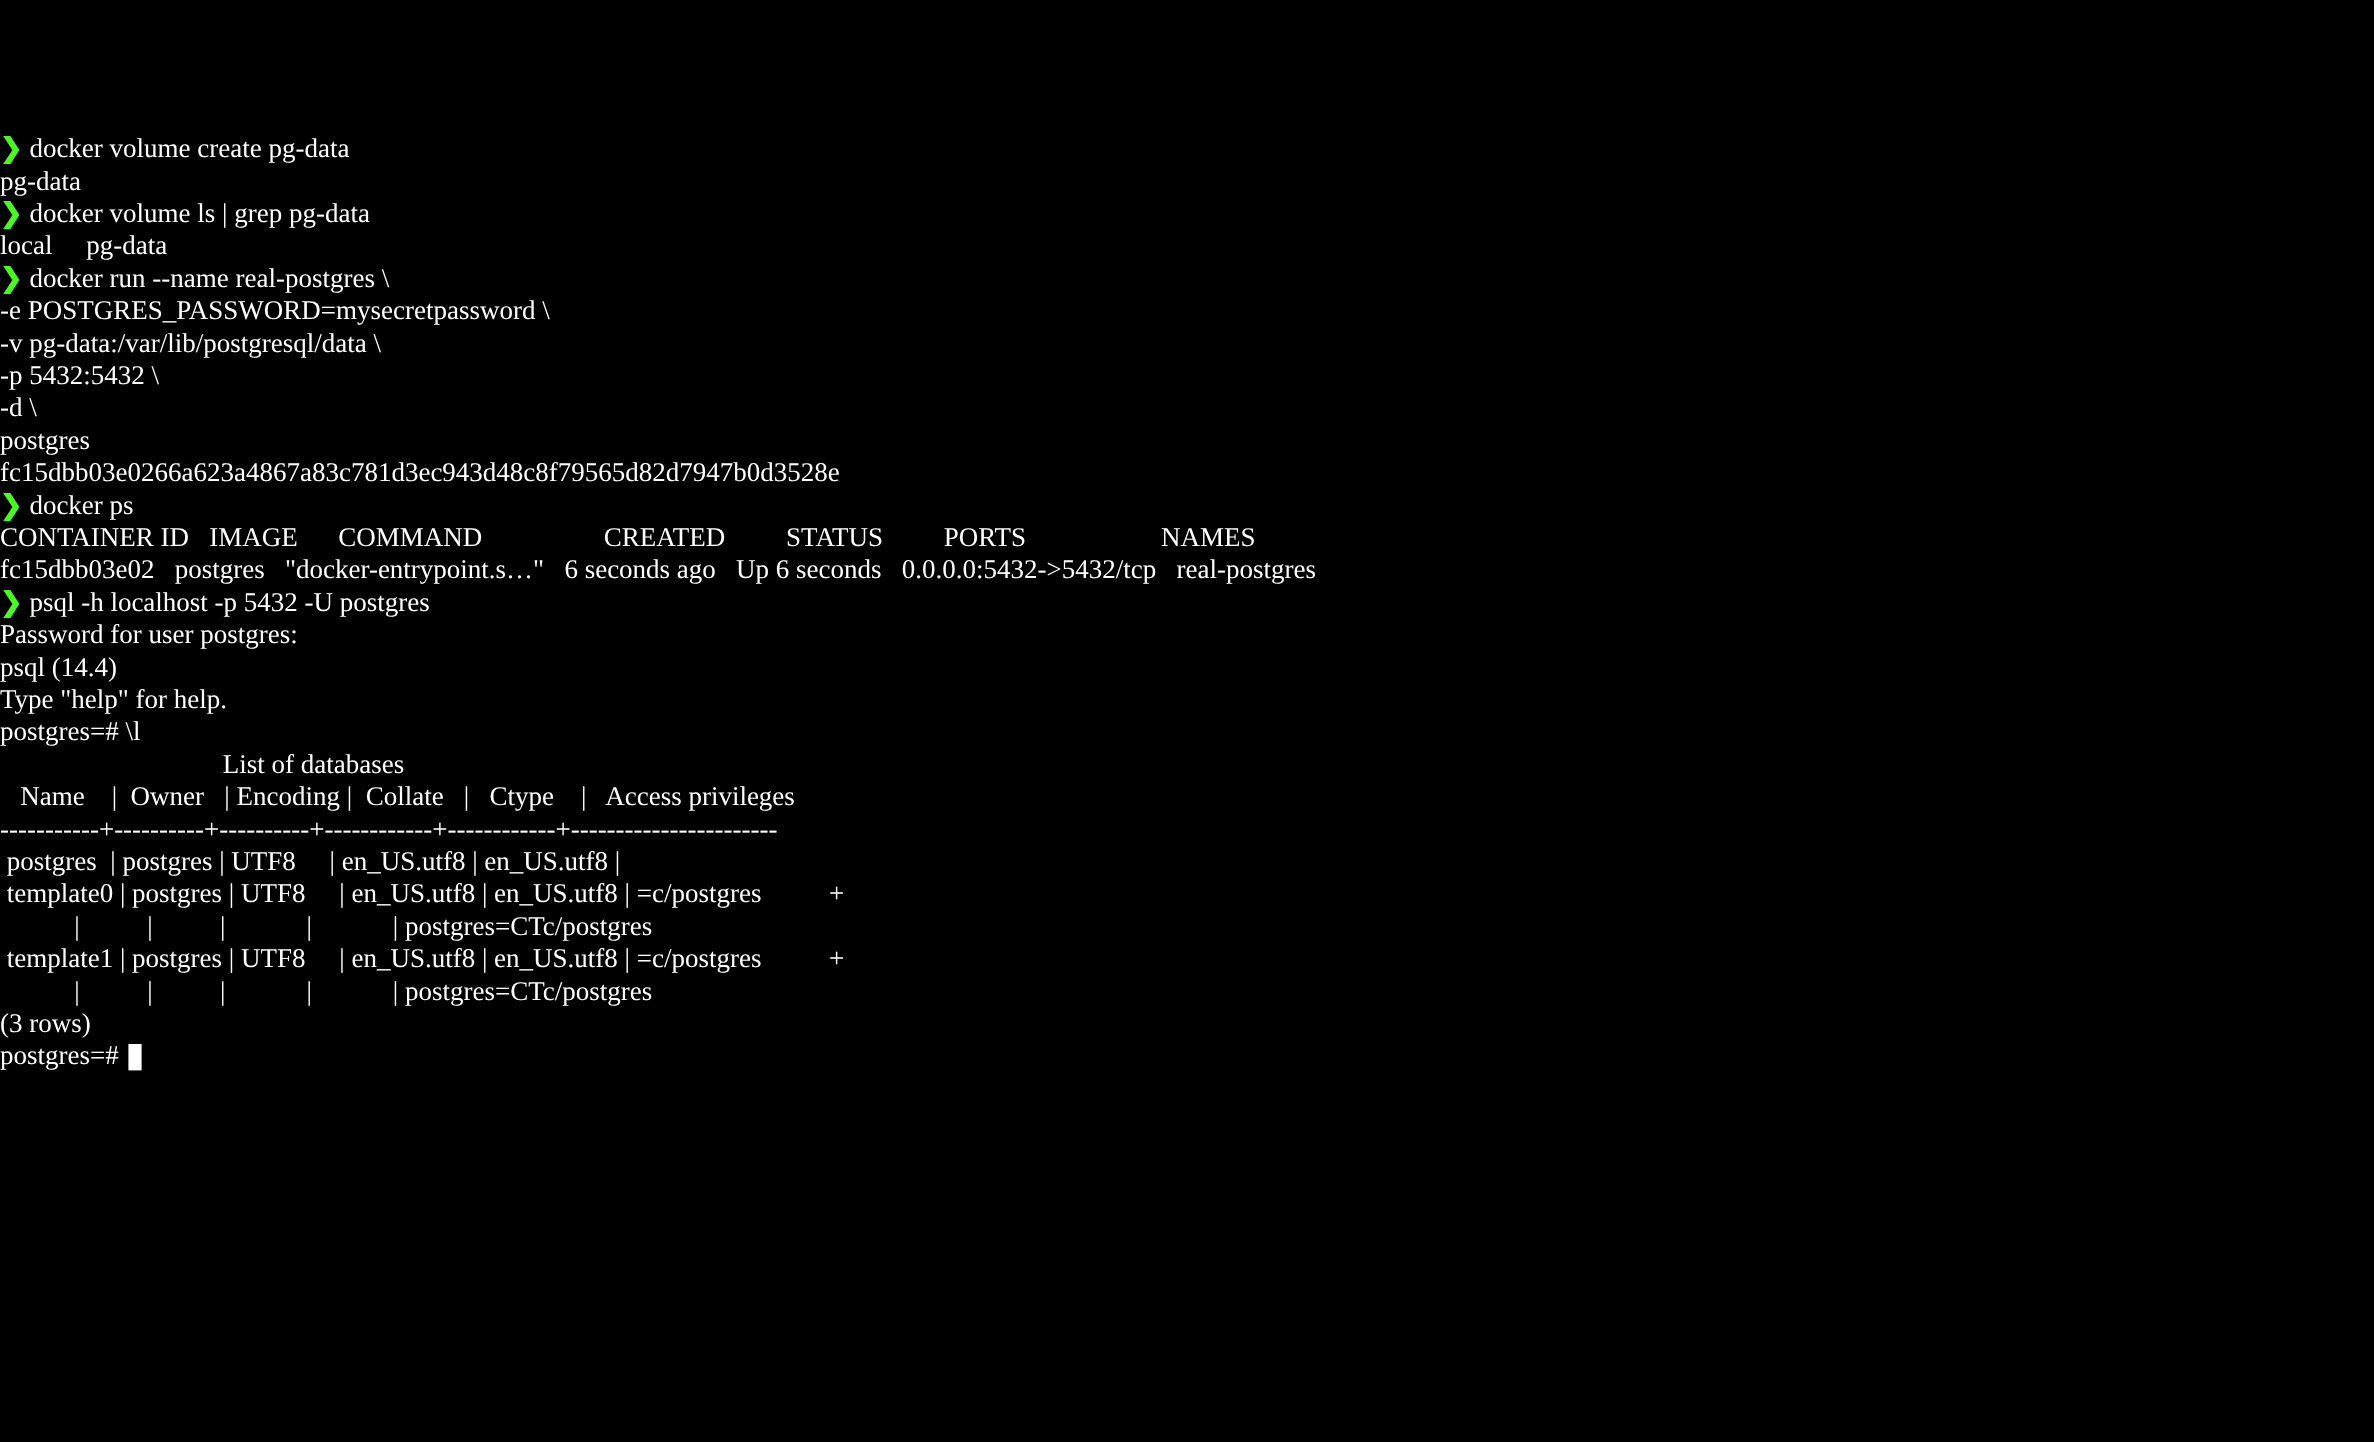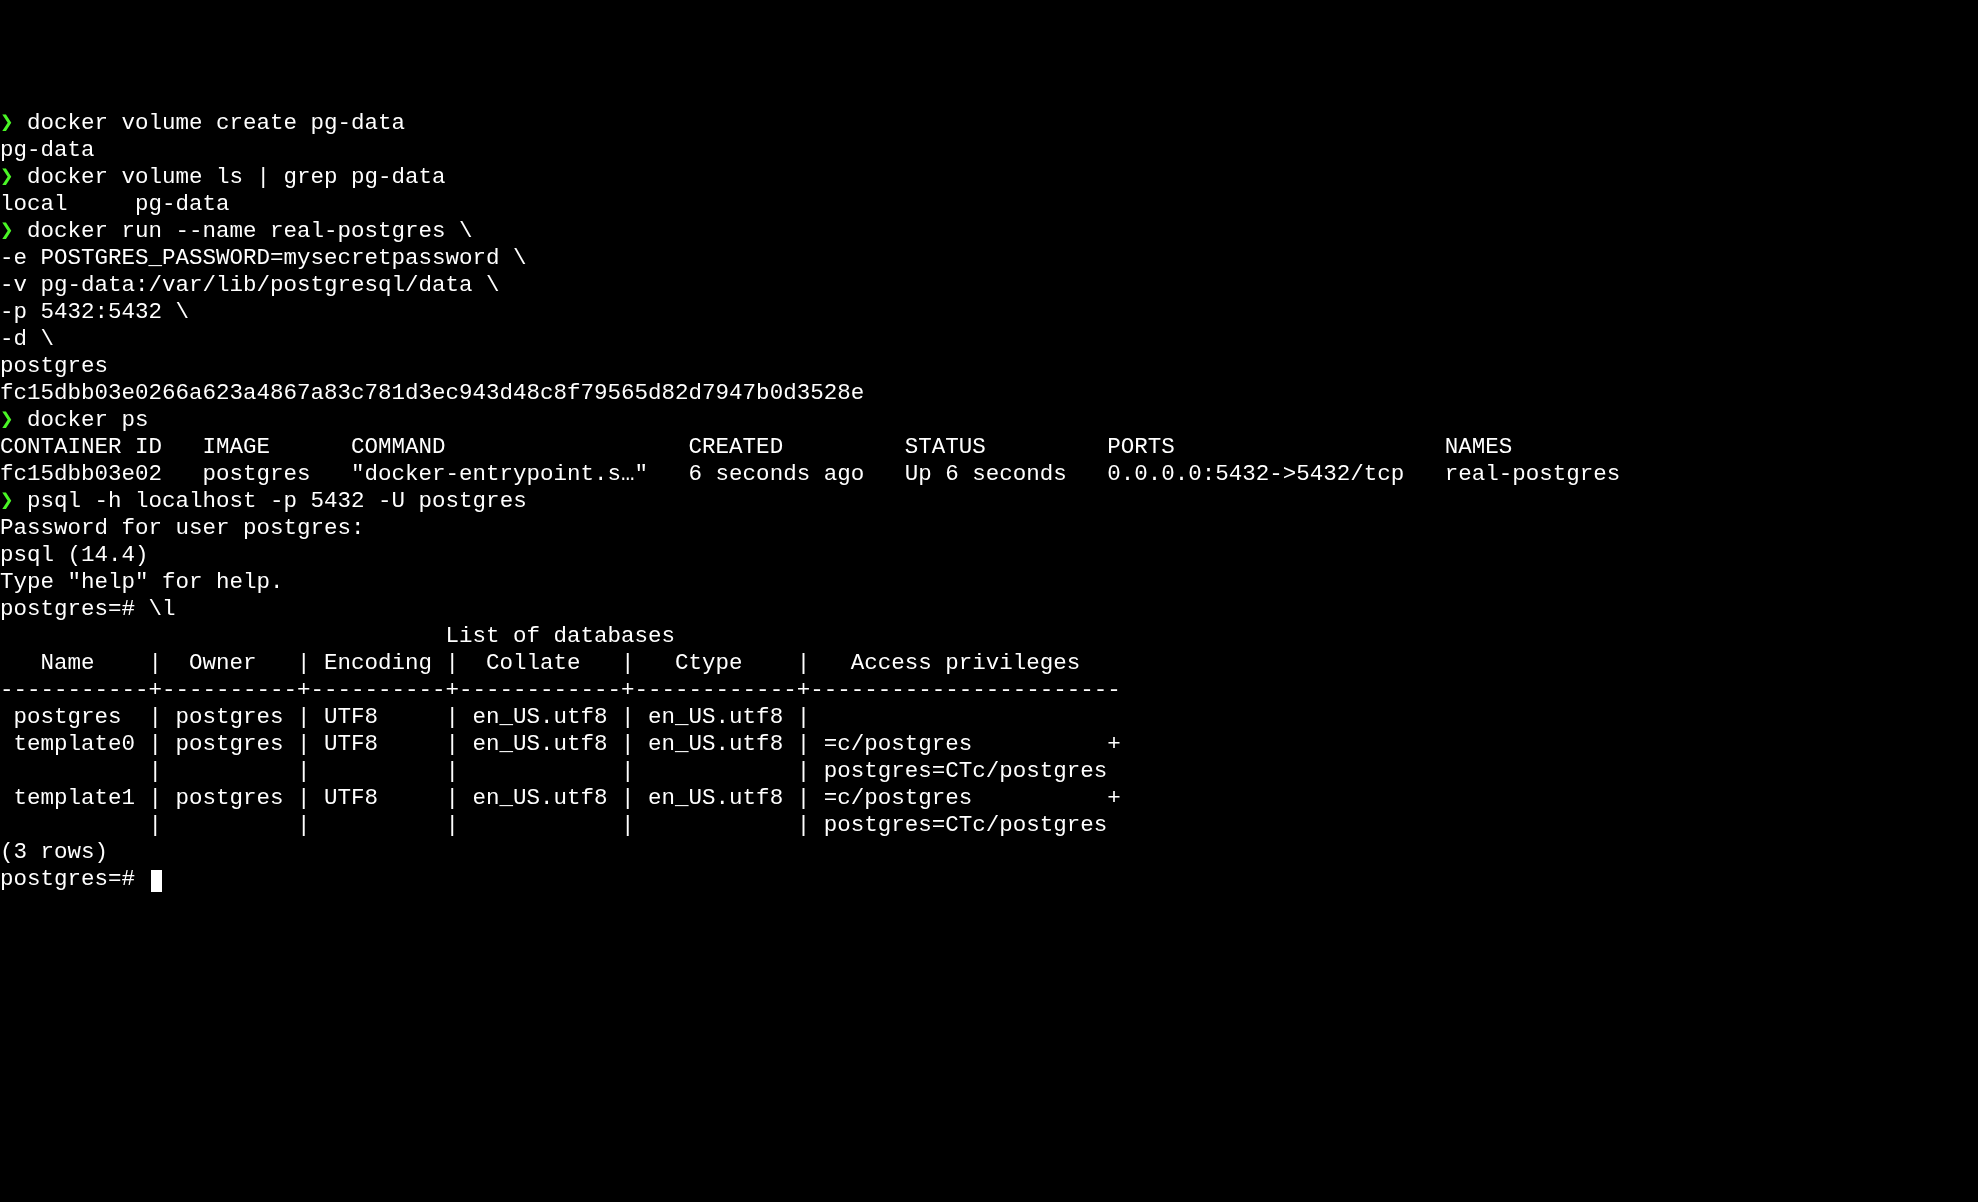--- a/index.html
+++ b/index.html
@@ -26,20 +26,21 @@
     .cursor {
       background-color: #ffffff;
       display: inline-block;
       width: 11px;
       height: 22px;
       vertical-align: text-bottom;
       margin-left: 2px;
     }
     .line {
       display: block;
+      font-family: Liberation Serif, serif;
     }
   </style>
 </head>
 <body>
 
 
 
 <div><span class="line"><span class="prompt">❯</span><span> docker volume create pg-data</span></span><span class="line">pg-data</span><span class="line"><span class="prompt">❯</span><span> docker volume ls | grep pg-data</span></span><span class="line">local     pg-data</span><span class="line"><span class="prompt">❯</span><span> docker run --name real-postgres \</span></span><span class="line">-e POSTGRES_PASSWORD=mysecretpassword \</span><span class="line">-v pg-data:/var/lib/postgresql/data \</span><span class="line">-p 5432:5432 \</span><span class="line">-d \</span><span class="line">postgres</span><span class="line">fc15dbb03e0266a623a4867a83c781d3ec943d48c8f79565d82d7947b0d3528e</span><span class="line"><span class="prompt">❯</span><span> docker ps</span></span><span class="line">CONTAINER ID   IMAGE      COMMAND                  CREATED         STATUS         PORTS                    NAMES</span><span class="line">fc15dbb03e02   postgres   "docker-entrypoint.s…"   6 seconds ago   Up 6 seconds   0.0.0.0:5432-&gt;5432/tcp   real-postgres</span><span class="line"><span class="prompt">❯</span><span> psql -h localhost -p 5432 -U postgres</span></span><span class="line">Password for user postgres:</span><span class="line">psql (14.4)</span><span class="line">Type "help" for help.</span><span class="line"></span><span class="line">postgres=# \l</span><span class="line">                                 List of databases</span><span class="line">   Name    |  Owner   | Encoding |  Collate   |   Ctype    |   Access privileges   </span><span class="line">-----------+----------+----------+------------+------------+-----------------------</span><span class="line"> postgres  | postgres | UTF8     | en_US.utf8 | en_US.utf8 | </span><span class="line"> template0 | postgres | UTF8     | en_US.utf8 | en_US.utf8 | =c/postgres          +</span><span class="line">           |          |          |            |            | postgres=CTc/postgres</span><span class="line"> template1 | postgres | UTF8     | en_US.utf8 | en_US.utf8 | =c/postgres          +</span><span class="line">           |          |          |            |            | postgres=CTc/postgres</span><span class="line">(3 rows)</span><span class="line"></span><span class="line"><span>postgres=# </span><span class="cursor"></span></span></div>
 
 

